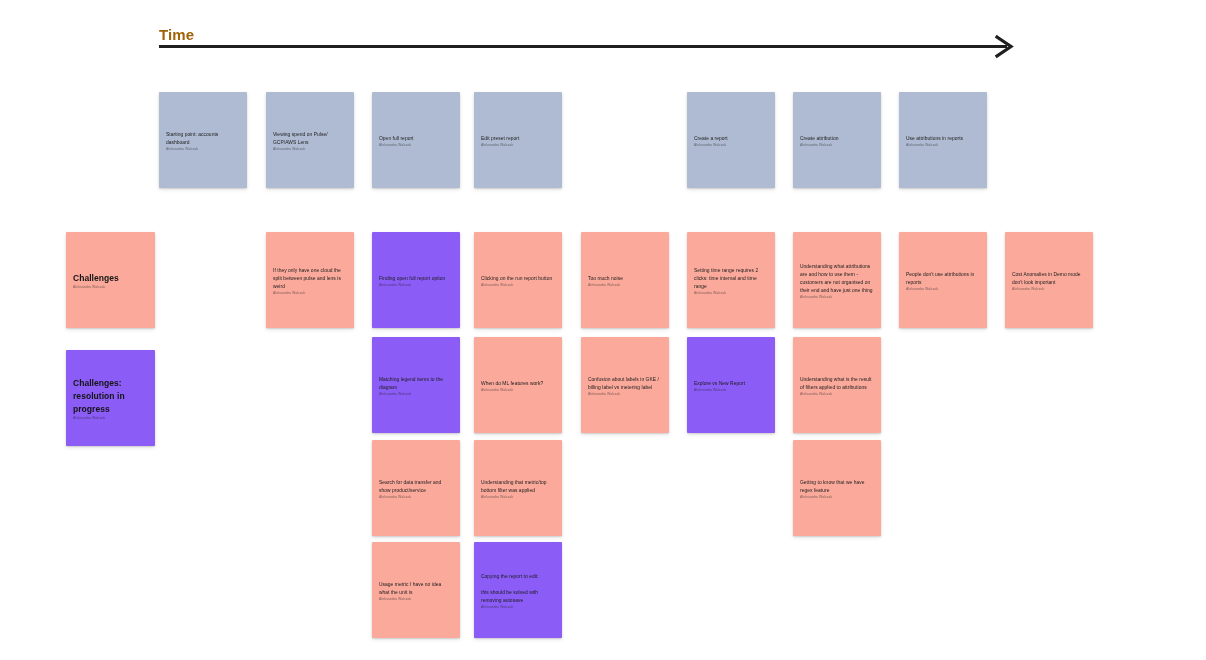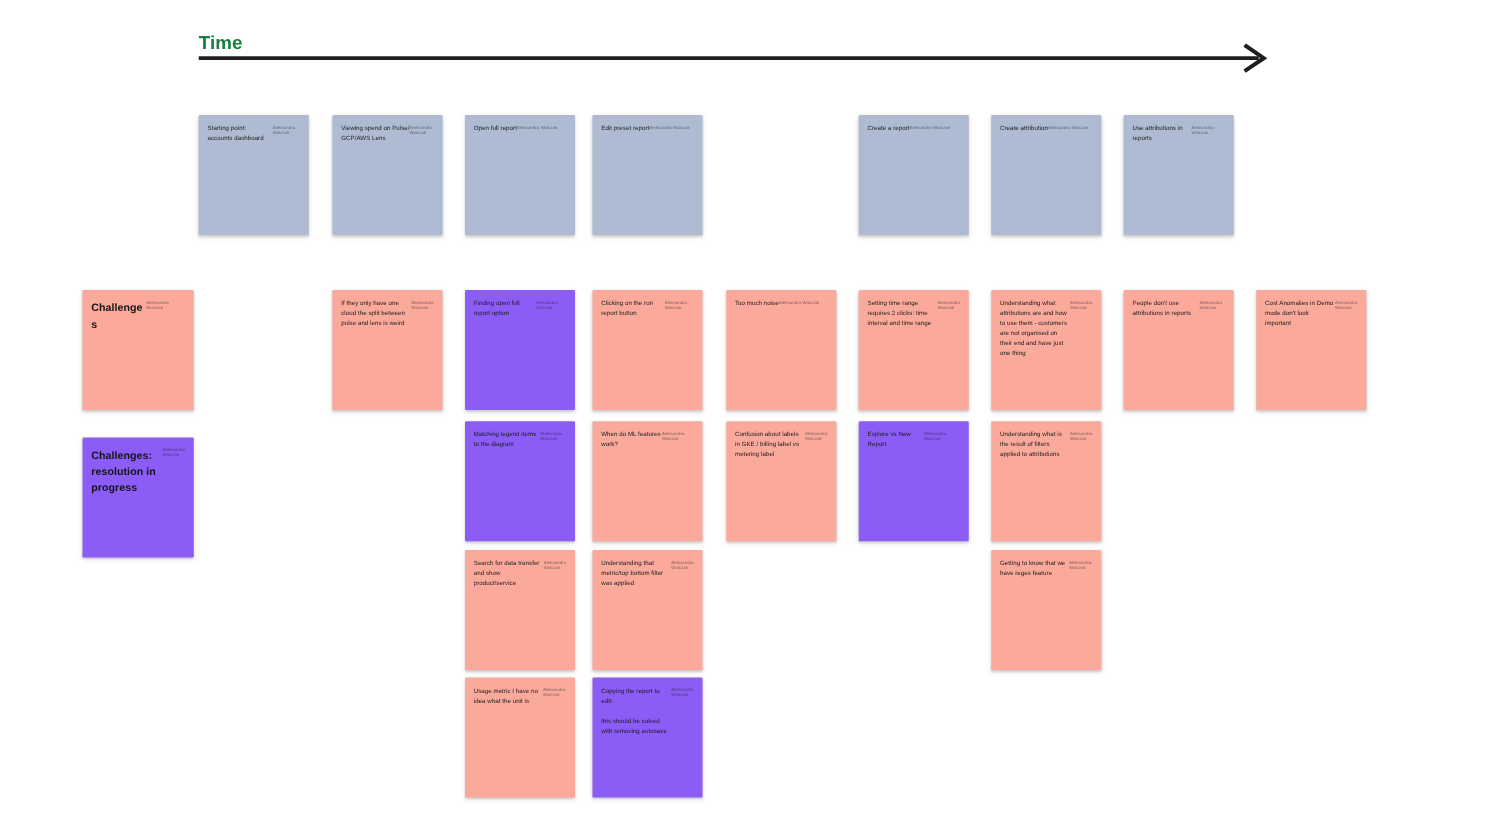--- a/index.html
+++ b/index.html
@@ -9,21 +9,21 @@
     font-family: "Liberation Sans", sans-serif;
     overflow: hidden;
   }
   #board { position: relative; width: 1206px; height: 660px; background: #ffffff; }
 
   
   .timeline-title {
     position: absolute;
     left: 159px; top: 26px;
     font-size: 15px; font-weight: bold;
-    color: #15803d; letter-spacing: .1px;
+    color: #a16207; letter-spacing: .1px;
   }
   .timeline-line {
     position: absolute;
     left: 159px; top: 45px;
     width: 848px; height: 3px;
     background: #1f1f1f;
   }
   .timeline-arrowhead {
     position: absolute;
     left: 994px; top: 34px;
@@ -31,21 +31,21 @@
   }
   .timeline-arrowhead svg { display:block; }
 
   
   .card {
     position: absolute;
     width: 88px; height: 96px;
     padding: 8px 7px 6px 7px;
     border-radius: 1px;
     box-shadow: 0 1px 2px rgba(0,0,0,.16), 0 2px 5px rgba(0,0,0,.07);
-    display: flex; flex-direction: row; justify-content: flex-start;
+    display: flex; flex-direction: column; justify-content: center;
     overflow: hidden;
   }
   .card .card-body {
     font-size: 4.9px;
     line-height: 1.62;
     color: #1c1c1c;
     letter-spacing: .05px;
     white-space: pre-line;
     word-break: break-word;
   }

